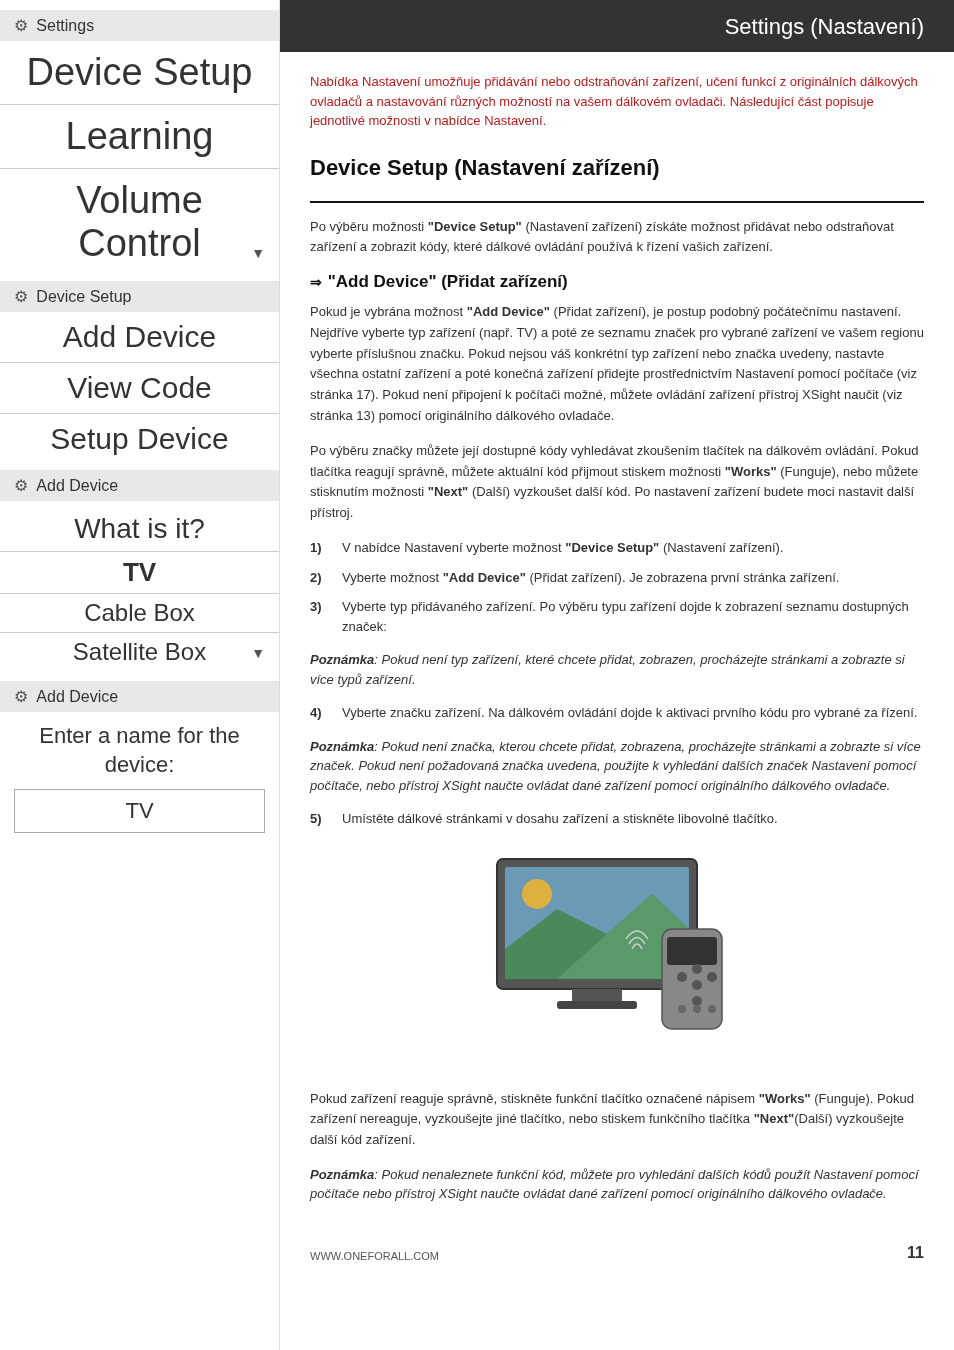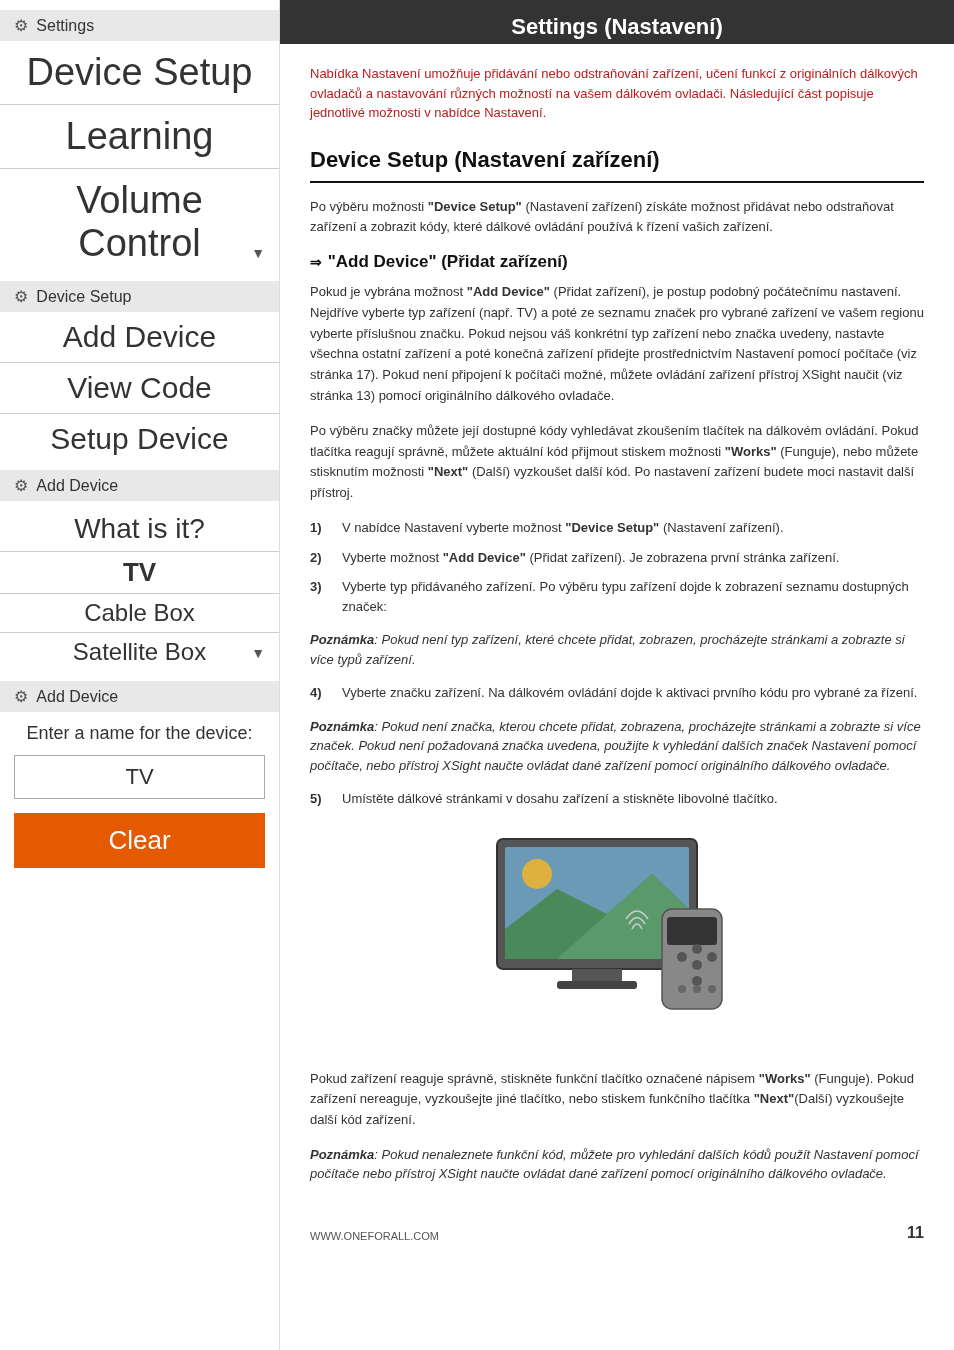--- a/index.html
+++ b/index.html
@@ -123,21 +123,21 @@
       color: #555;
     }
 
     
     .name-section {
       padding: 10px 14px 0;
     }
 
     .name-prompt {
       text-align: center;
-      font-size: 18px;
+      font-size: 22px;
       font-weight: 300;
       color: #333;
       line-height: 1.3;
       margin-bottom: 10px;
     }
 
     .name-input-box {
       display: block;
       width: 100%;
       border: 1px solid #aaa;
@@ -182,42 +182,42 @@
     
     .main-content {
       flex: 1;
       padding: 0 30px 30px;
       overflow-y: auto;
     }
 
     .main-title-bar {
       background: #333;
       color: #fff;
-      text-align: center;
-      padding: 14px 0 4px;
+      text-align: right;
+      padding: 14px 0 12px;
       font-size: 22px;
-      font-weight: 700;
+      font-weight: 400;
       margin: 0 -30px 20px;
       padding-left: 30px;
       padding-right: 30px;
     }
 
     .intro-text {
       font-size: 13px;
       color: #b91c1c;
       line-height: 1.5;
       margin-bottom: 24px;
     }
 
     .section-heading {
       font-size: 22px;
       font-weight: 700;
       color: #111;
       border-bottom: 2px solid #111;
-      padding-bottom: 8px;
+      padding-bottom: 20px;
       margin-bottom: 14px;
       margin-top: 16px;
     }
 
     .subsection-heading {
       font-size: 17px;
       font-weight: 700;
       color: #111;
       margin-bottom: 10px;
       display: flex;
@@ -365,21 +365,20 @@
 
   <div class="sidebar-section">
     <div class="sidebar-header">
       <span class="gear-icon">⚙</span>
       <span>Add Device</span>
     </div>
     <div class="name-section">
       <div class="name-prompt">Enter a name for the device:</div>
       <input class="name-input-box" type="text" value="TV" style="">
       <div class="button-row">
-        <button class="btn-clear">Clear</button>
       </div>
     </div>
   </div>
 
 </div>
 
 <div class="main-content">
 
   <div class="main-title-bar">Settings (Nastavení)</div>
 

